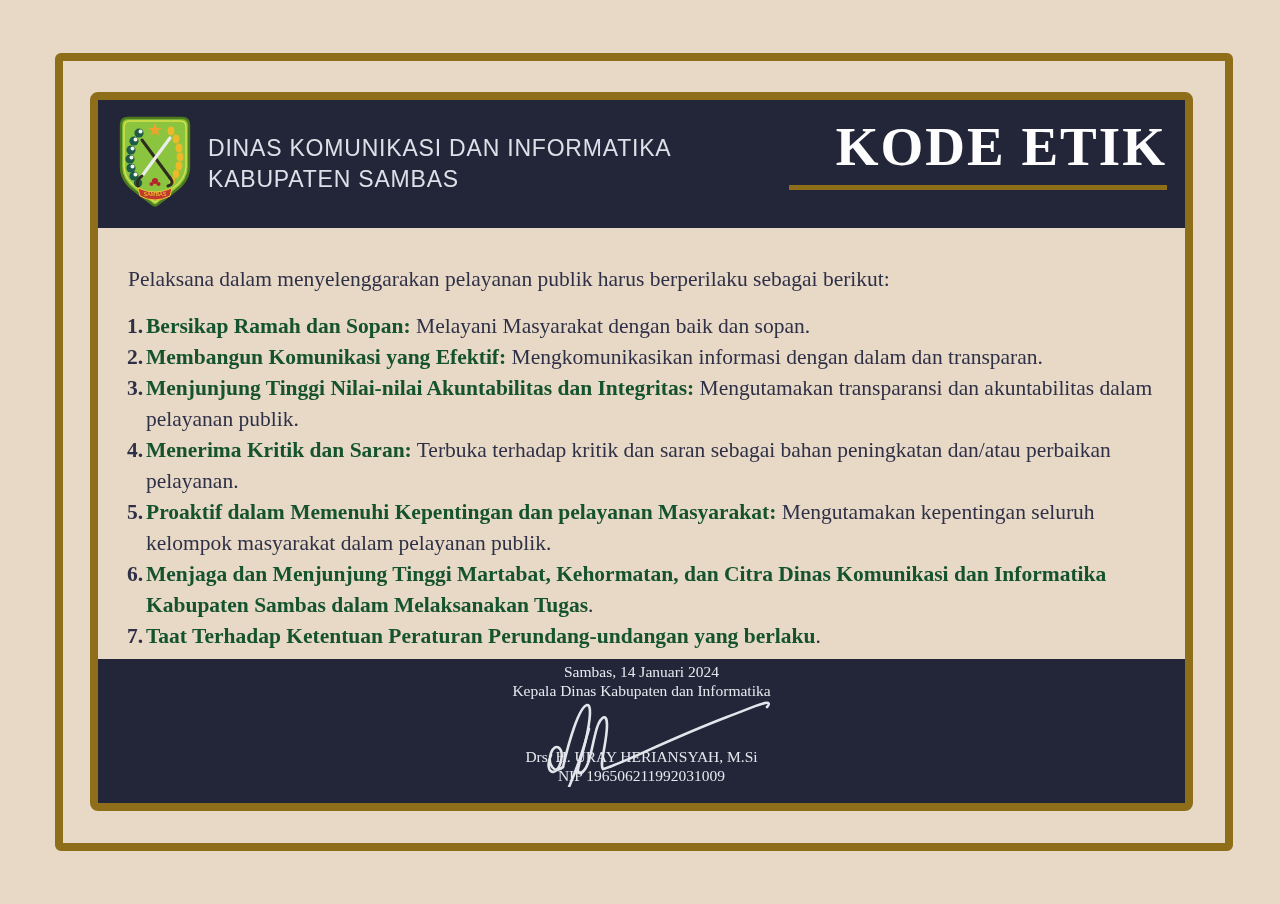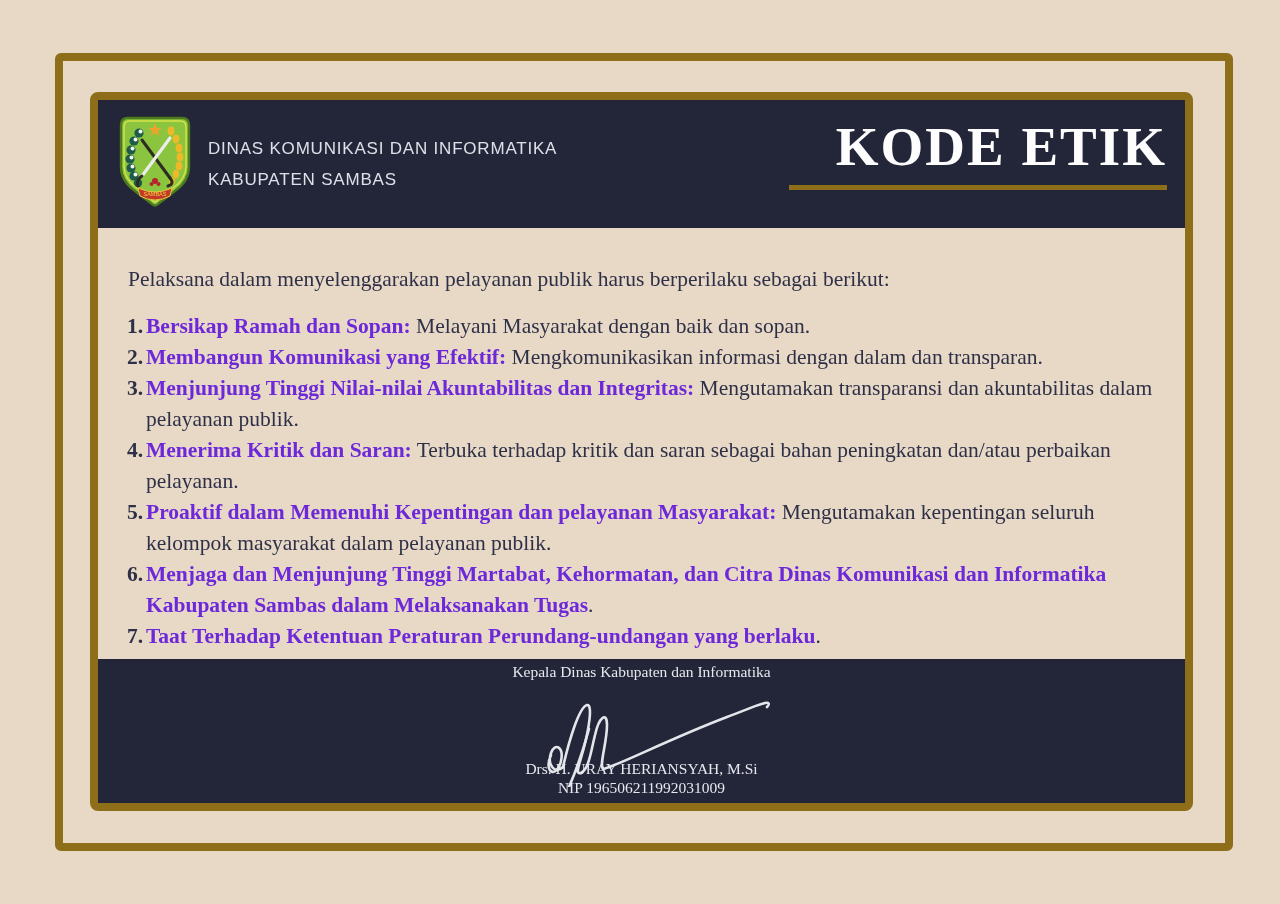--- a/index.html
+++ b/index.html
@@ -32,21 +32,21 @@
     height:128px;
     display:flex; align-items:center;
     padding:0 20px;
     position:relative;
   }
   .logo { flex:none; }
   .logo svg { display:block; }
   .org {
     margin-left:16px;
     font-family:"Liberation Sans", sans-serif;
-    font-size:17px; line-height:31px;
+    font-size:23px; line-height:31px;
     letter-spacing:0.8px;
     color:#dde0e8;
   }
   .title-block {
     position:absolute; right:18px; top:10px;
     width:378px; text-align:right;
   }
   .title {
     font-family:"Liberation Serif", serif;
     font-weight:700; font-size:55px;
@@ -59,33 +59,33 @@
   .panel-body {
     flex:1;
     padding:20px 14px 0 14px;
     font-size:21.5px; line-height:31px;
     color:#2e3047;
   }
   .intro { margin:16px; }
   ol.rules { list-style:none; margin:0; padding:0; }
   li.rule { position:relative; padding-left:34px; }
   li.rule .num { position:absolute; left:15px; font-weight:700; }
-  li.rule b { font-weight:700; color:#6d28d9; }
+  li.rule b { font-weight:700; color:#14532d; }
   .panel-footer {
     flex:none;
     background:#232539;
     height:144px;
     box-sizing:border-box;
     position:relative;
     text-align:center;
     color:#e6e8ee;
     font-size:15.5px; line-height:18.5px;
     padding-top:4px;
   }
-  .sig-name-block { position:absolute; left:0; right:0; bottom:6px; }
+  .sig-name-block { position:absolute; left:0; right:0; bottom:18px; }
   .signature-svg {
     position:absolute; left:50%; top:36px;
     transform:translateX(-50%);
     margin-left:12px;
     pointer-events:none;
   }
 </style>
 </head>
 <body>
 
@@ -160,20 +160,21 @@
       <li class="rule"><span class="num">2.</span><b>Membangun Komunikasi yang Efektif:</b><span> Mengkomunikasikan informasi dengan dalam dan transparan.</span></li>
       <li class="rule"><span class="num">3.</span><b>Menjunjung Tinggi Nilai-nilai Akuntabilitas dan Integritas:</b><span> Mengutamakan transparansi dan akuntabilitas dalam pelayanan publik.</span></li>
       <li class="rule"><span class="num">4.</span><b>Menerima Kritik dan Saran:</b><span> Terbuka terhadap kritik dan saran sebagai bahan peningkatan dan/atau perbaikan pelayanan.</span></li>
       <li class="rule"><span class="num">5.</span><b>Proaktif dalam Memenuhi Kepentingan dan pelayanan Masyarakat:</b><span> Mengutamakan kepentingan seluruh kelompok masyarakat dalam pelayanan publik.</span></li>
       <li class="rule"><span class="num">6.</span><b>Menjaga dan Menjunjung Tinggi Martabat, Kehormatan, dan Citra Dinas Komunikasi dan Informatika Kabupaten Sambas dalam Melaksanakan Tugas</b><span>.</span></li>
       <li class="rule"><span class="num">7.</span><b>Taat Terhadap Ketentuan Peraturan Perundang-undangan yang berlaku</b><span>.</span></li>
     </ol>
   </div>
 
   <div class="panel-footer">
+    <div>Sambas, 14 Januari 2024</div>
     <div>Kepala Dinas Kabupaten dan Informatika</div>
 
     <svg class="signature-svg" width="250" height="92" viewBox="0 0 250 92">
       <g fill="none" stroke="#eef0f5" stroke-width="2.6" stroke-linecap="round" opacity="0.95">
         <path d="M22 60 C14 78 28 84 32 66 C35 52 26 47 22 58 C18 70 26 80 34 72"></path>
         <path d="M34 72 C40 46 50 12 58 10 C64 9 60 34 54 56 C50 70 46 80 52 78"></path>
         <path d="M52 78 C60 74 62 56 66 40 C70 22 78 16 78 30 C78 48 70 70 74 74 C86 72 140 44 198 22 C214 16 228 10 236 8 C240 7 241 9 238 12"></path>
         <path d="M60 34 C54 56 46 78 40 92"></path>
       </g>
     </svg>

